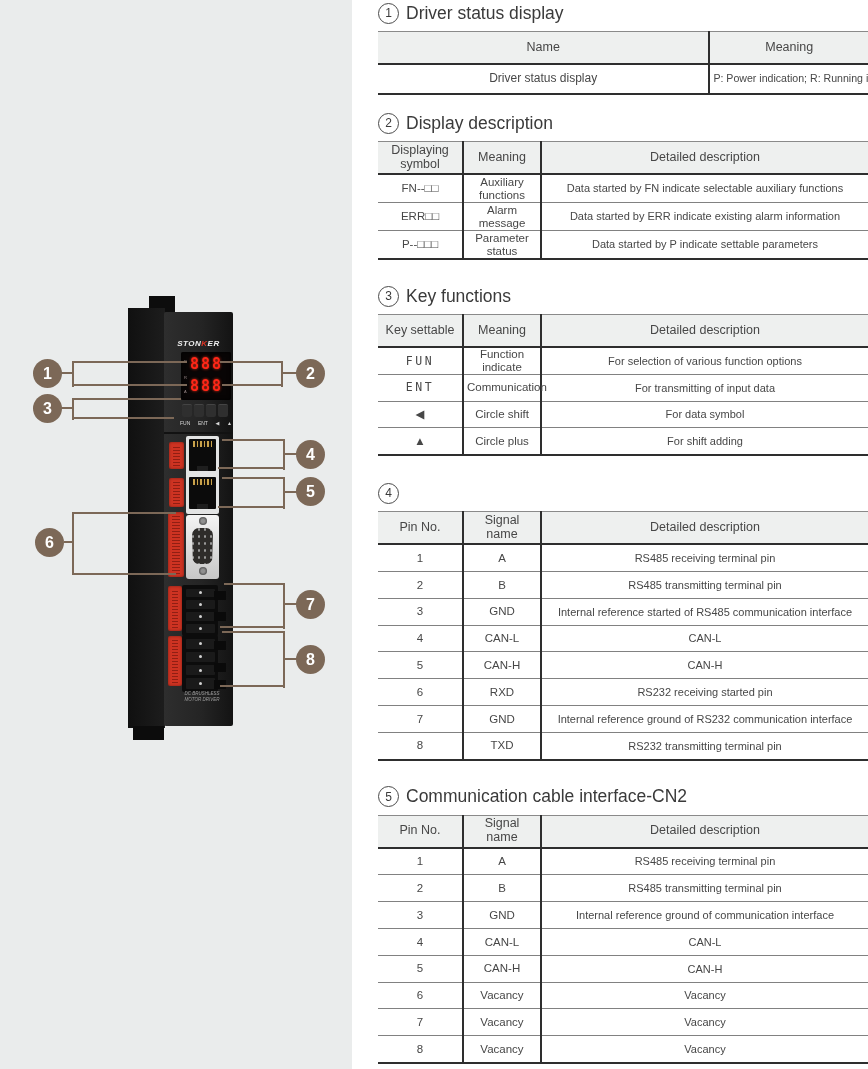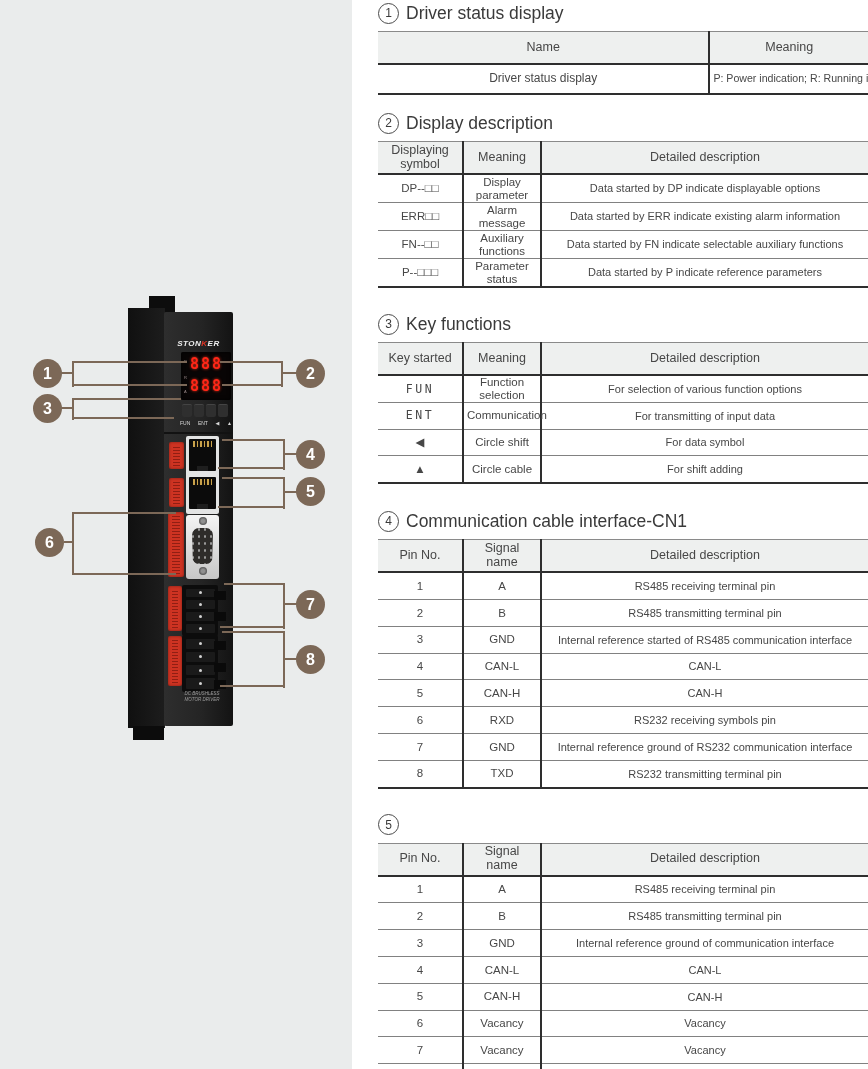--- a/index.html
+++ b/index.html
@@ -264,88 +264,82 @@
           <thead>
             <tr>
               <th>Displaying
 symbol</th>
               <th>Meaning</th>
               <th>Detailed description</th>
             </tr>
           </thead>
           <tbody>
             <tr>
-              <td class="col0">DP--□□</td>
-              <td class="col1">Display parameter</td>
-              <td class="col2 colLast">Data started by DP indicate displayable options</td>
+              <td class="col0">FN--□□</td>
+              <td class="col1">Auxiliary functions</td>
+              <td class="col2 colLast">Data started by FN indicate selectable auxiliary functions</td>
             </tr>
             <tr>
               <td class="col0">ERR□□</td>
               <td class="col1">Alarm message</td>
               <td class="col2 colLast">Data started by ERR indicate existing alarm information</td>
             </tr>
             <tr>
-              <td class="col0">FN--□□</td>
-              <td class="col1">Auxiliary functions</td>
-              <td class="col2 colLast">Data started by FN indicate selectable auxiliary functions</td>
-            </tr>
-            <tr>
               <td class="col0">P--□□□</td>
               <td class="col1">Parameter status</td>
-              <td class="col2 colLast">Data started by P indicate reference parameters</td>
+              <td class="col2 colLast">Data started by P indicate settable parameters</td>
             </tr>
           </tbody>
         </table>
       </section>
       <section class="sec s2">
         <div class="sec-title">
           <span class="num">3</span>
           <span>Key functions</span>
         </div>
         <table class="tbl">
           <colgroup>
             <col class="c0">
             <col class="c1">
             <col class="c2">
           </colgroup>
           <thead>
             <tr>
-              <th>Key started</th>
+              <th>Key settable</th>
               <th>Meaning</th>
               <th>Detailed description</th>
             </tr>
           </thead>
           <tbody>
             <tr>
               <td class="col0 seg7">FUN</td>
-              <td class="col1">Function selection</td>
+              <td class="col1">Function indicate</td>
               <td class="col2 colLast">For selection of various function options</td>
             </tr>
             <tr>
               <td class="col0 seg7">ENT</td>
               <td class="col1">Communication</td>
               <td class="col2 colLast">For transmitting of input data</td>
             </tr>
             <tr>
               <td class="col0 tri">◀</td>
               <td class="col1">Circle shift</td>
               <td class="col2 colLast">For data symbol</td>
             </tr>
             <tr>
               <td class="col0 tri">▲</td>
-              <td class="col1">Circle cable</td>
+              <td class="col1">Circle plus</td>
               <td class="col2 colLast">For shift adding</td>
             </tr>
           </tbody>
         </table>
       </section>
       <section class="sec s3">
         <div class="sec-title">
           <span class="num">4</span>
-          <span>Communication cable interface-CN1</span>
         </div>
         <table class="tbl">
           <colgroup>
             <col class="c0">
             <col class="c1">
             <col class="c2">
           </colgroup>
           <thead>
             <tr>
               <th>Pin No.</th>
@@ -376,38 +370,39 @@
               <td class="col2 colLast">CAN-L</td>
             </tr>
             <tr>
               <td class="col0">5</td>
               <td class="col1">CAN-H</td>
               <td class="col2 colLast">CAN-H</td>
             </tr>
             <tr>
               <td class="col0">6</td>
               <td class="col1">RXD</td>
-              <td class="col2 colLast">RS232 receiving symbols pin</td>
+              <td class="col2 colLast">RS232 receiving started pin</td>
             </tr>
             <tr>
               <td class="col0">7</td>
               <td class="col1">GND</td>
               <td class="col2 colLast">Internal reference ground of RS232 communication interface</td>
             </tr>
             <tr>
               <td class="col0">8</td>
               <td class="col1">TXD</td>
               <td class="col2 colLast">RS232 transmitting terminal pin</td>
             </tr>
           </tbody>
         </table>
       </section>
       <section class="sec s4">
         <div class="sec-title">
           <span class="num">5</span>
+          <span>Communication cable interface-CN2</span>
         </div>
         <table class="tbl">
           <colgroup>
             <col class="c0">
             <col class="c1">
             <col class="c2">
           </colgroup>
           <thead>
             <tr>
               <th>Pin No.</th>

